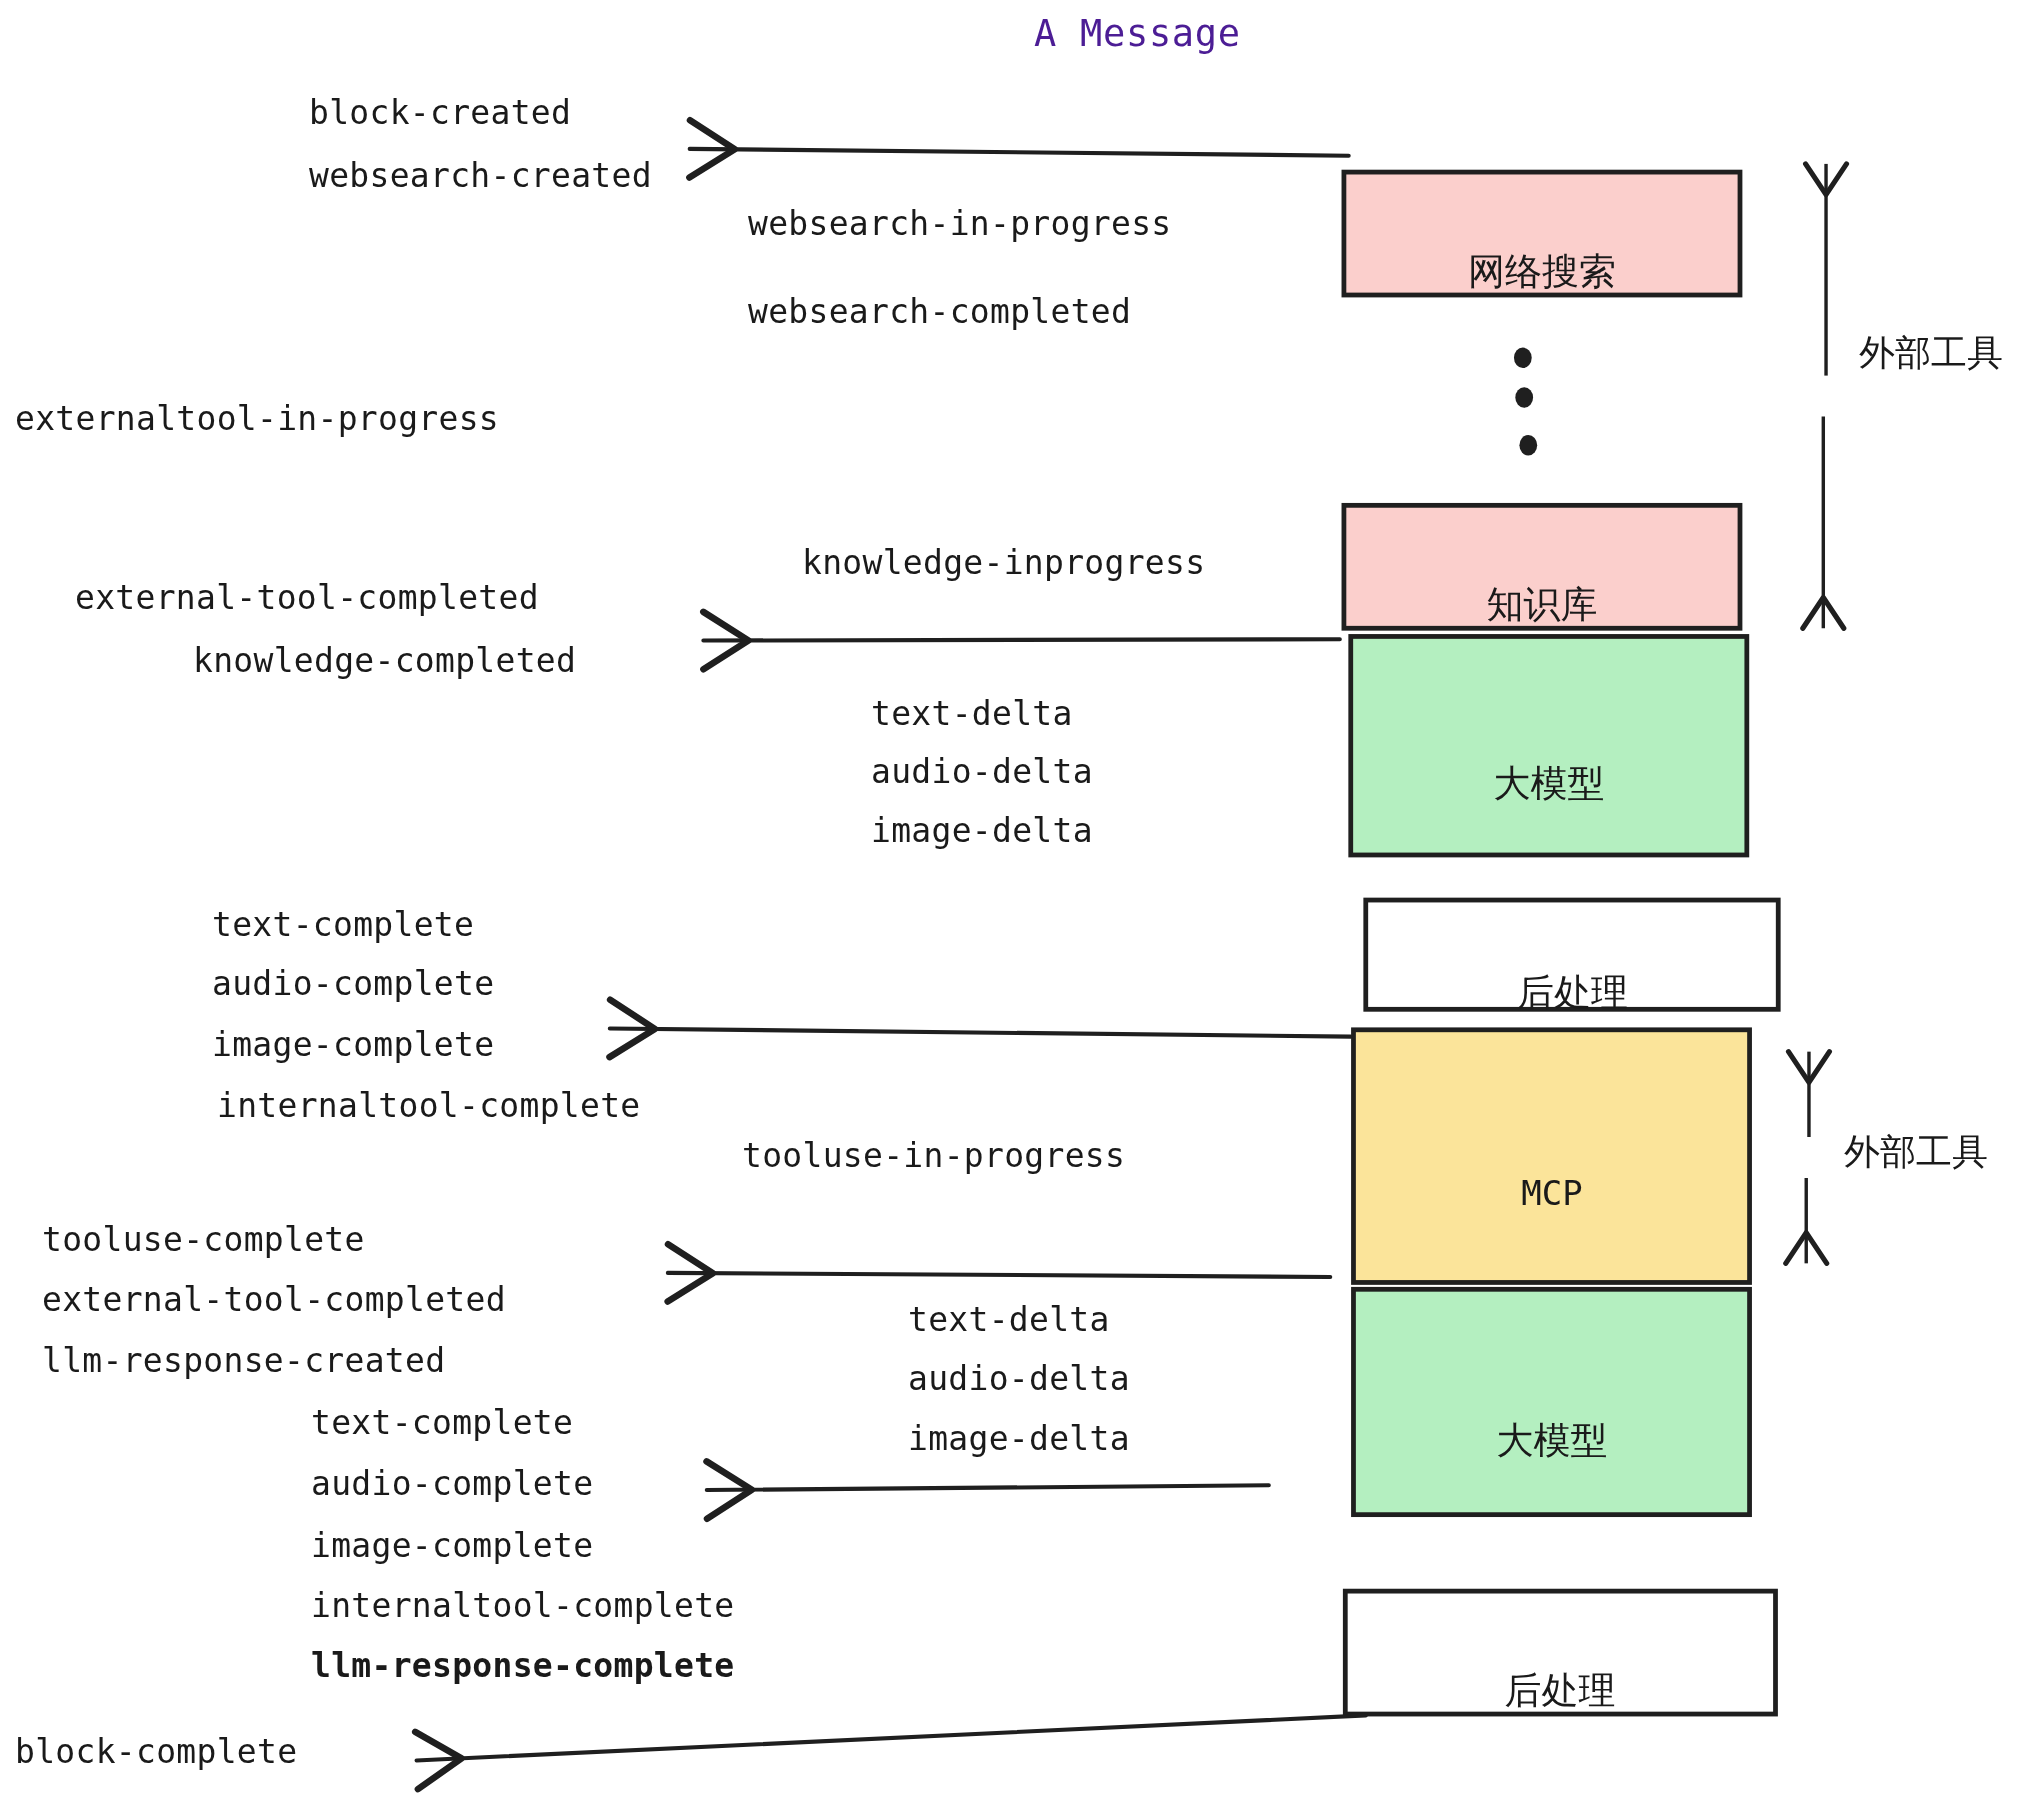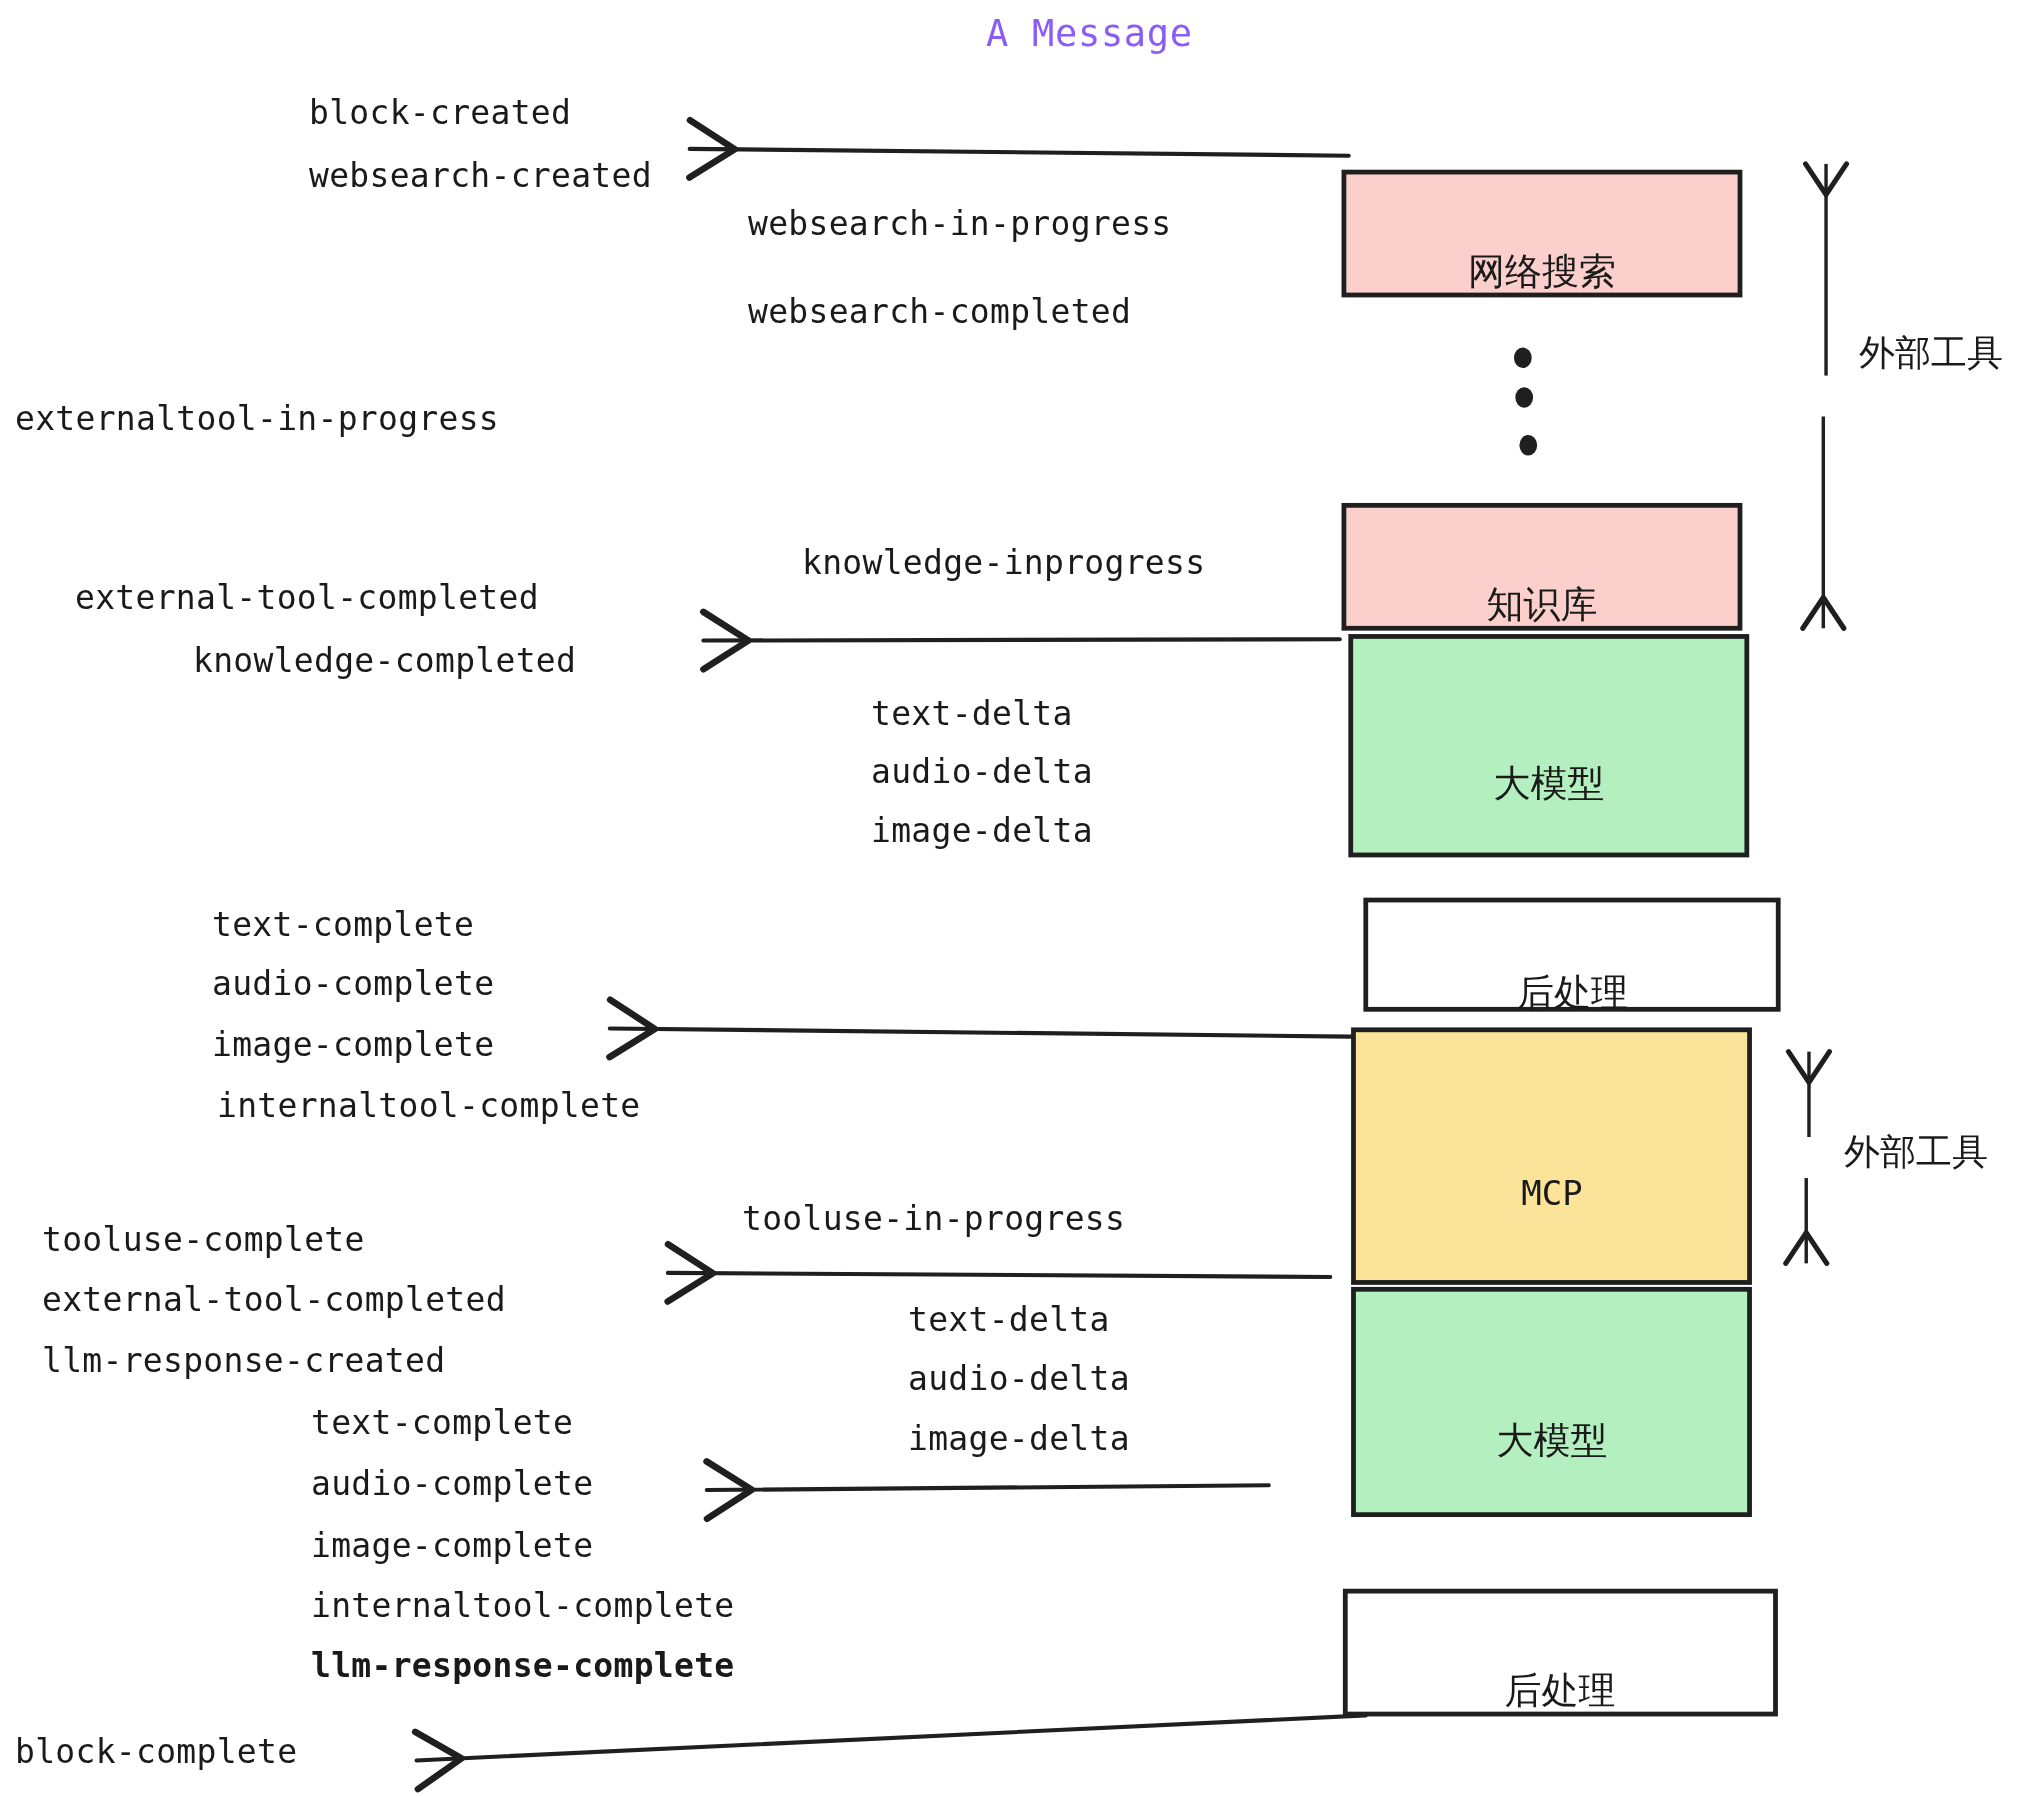--- a/index.html
+++ b/index.html
@@ -30,23 +30,24 @@
     font-size: 33px;
     letter-spacing: 0.3px;
     color: #1a1a1a;
     white-space: nowrap;
     line-height: 1;
   }
   .title {
     position: absolute;
     font-family: "DejaVu Sans Mono", "Liberation Mono", monospace;
     font-size: 37px;
-    color: #8b5cf6;
+    color: #4c1d95;
     white-space: nowrap;
     letter-spacing: 0.7px;
+    margin-left: 48px;
   }
   .boxlabel {
     position: absolute;
     font-family: "DejaVu Sans", "Liberation Sans", sans-serif;
     font-size: 37px;
     color: #1a1a1a;
     white-space: nowrap;
     text-align: center;
     line-height: 1;
     margin-top: 40px;
@@ -119,21 +120,21 @@
       <div class="evt" style="left: 802px; top: 546px;">knowledge-inprogress</div>
       <div class="evt" style="left: 75px; top: 581px;">external-tool-completed</div>
       <div class="evt" style="left: 193px; top: 644px;">knowledge-completed</div>
       <div class="evt" style="left: 871px; top: 697px;">text-delta</div>
       <div class="evt" style="left: 871px; top: 755px;">audio-delta</div>
       <div class="evt" style="left: 871px; top: 814px;">image-delta</div>
       <div class="evt" style="left: 212px; top: 908px;">text-complete</div>
       <div class="evt" style="left: 212px; top: 967px;">audio-complete</div>
       <div class="evt" style="left: 212px; top: 1028px;">image-complete</div>
       <div class="evt" style="left: 217px; top: 1089px;">internaltool-complete</div>
-      <div class="evt" style="left: 742px; top: 1202px;">tooluse-in-progress</div>
+      <div class="evt" style="left: 742px; top: 1139px;">tooluse-in-progress</div>
       <div class="evt" style="left: 42px; top: 1223px;">tooluse-complete</div>
       <div class="evt" style="left: 42px; top: 1283px;">external-tool-completed</div>
       <div class="evt" style="left: 42px; top: 1344px;">llm-response-created</div>
       <div class="evt" style="left: 908px; top: 1303px;">text-delta</div>
       <div class="evt" style="left: 908px; top: 1362px;">audio-delta</div>
       <div class="evt" style="left: 908px; top: 1422px;">image-delta</div>
       <div class="evt" style="left: 311px; top: 1406px;">text-complete</div>
       <div class="evt" style="left: 311px; top: 1467px;">audio-complete</div>
       <div class="evt" style="left: 311px; top: 1529px;">image-complete</div>
       <div class="evt" style="left: 311px; top: 1589px;">internaltool-complete</div>

